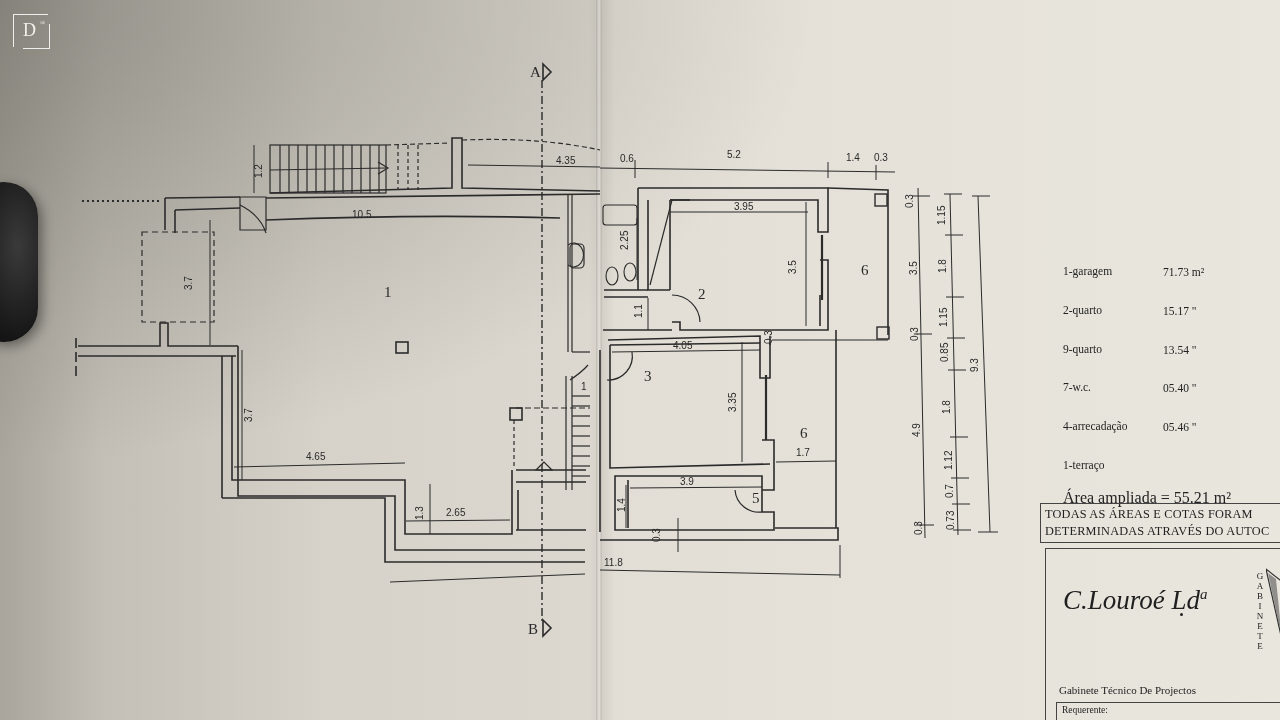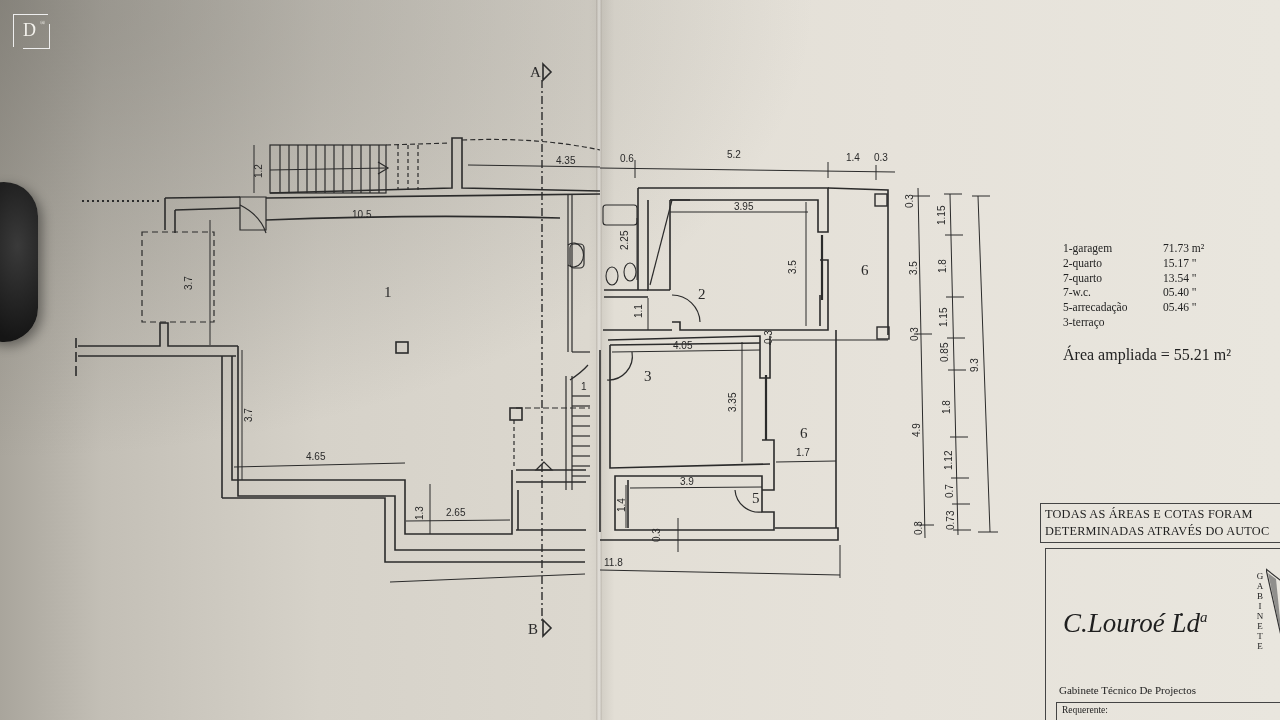--- a/index.html
+++ b/index.html
@@ -18,27 +18,27 @@
   .logo { position:absolute; left:13px; top:14px; width:36px; height:34px; color:#f3f1ec; }
   .logo .frame { position:absolute; left:0; top:0; width:34px; height:32px; border-left:1px solid #eee; border-top:1px solid #eee; }
   .logo .frame2 { position:absolute; left:10px; top:10px; width:26px; height:24px; border-right:1px solid #eee; border-bottom:1px solid #eee; }
   .logo .letter { position:absolute; left:10px; top:6px; font-size:18px; font-family:"Liberation Serif", serif; }
   .logo .reg { position:absolute; left:27px; top:5px; font-size:7px; }
   svg.plan { position:absolute; left:0; top:0; }
   .dim { font-family:"Liberation Sans", sans-serif; font-size:10px; fill:#2a2a2a; }
   .lbl { font-family:"Liberation Serif", serif; font-size:15px; fill:#2a2a2a; }
   .legend { position:absolute; left:1063px; top:241px; font-size:11.5px; color:#222; line-height:14.8px; }
   .legend .row { display:flex; }
-  .legend .name { width:100px; }
-  .legend .val { width:80px; }
+  .legend .name { width:100px;margin-top:23px; }
+  .legend .val { width:80px;margin-top:24px; }
   .legend .ampl { margin-top:18px; font-size:16px; }
   .note { position:absolute; left:1040px; top:503px; width:250px; height:40px; border:1px solid #444; border-right:none;
     font-size:12.3px; color:#222; line-height:17px; padding:2px 0 0 4px; box-sizing:border-box; letter-spacing:0.2px; white-space:nowrap; overflow:hidden; }
   .titleblock { position:absolute; left:1045px; top:548px; width:240px; height:180px; border:1px solid #444; border-right:none; border-bottom:none; }
-  .company { position:absolute; left:17px; top:59px; font-size:27px; font-style:italic; color:#1f1f1f; white-space:nowrap; }
+  .company { position:absolute; left:17px; top:36px; font-size:27px; font-style:italic; color:#1f1f1f; white-space:nowrap; }
   .company sup { font-size:15px; }
   .dot { position:absolute; left:134px; top:64px; width:3px; height:3px; background:#222; border-radius:50%; }
   .gab { position:absolute; left:210px; top:22px; font-size:9px; color:#222; line-height:10px; width:8px; text-align:center; }
   .stamp { position:absolute; left:220px; top:10px; width:40px; height:100px; }
   .gtp { position:absolute; left:13px; top:135px; font-size:11px; color:#222; white-space:nowrap; }
   .req-box { position:absolute; left:10px; top:153px; width:240px; height:40px; border:1px solid #444; border-right:none; }
   .req { position:absolute; left:5px; top:2px; font-size:9.5px; color:#222; }
 </style>
 </head>
 <body>
@@ -276,33 +276,33 @@
 <div class="legend">
   <div class="row">
       <span class="name">1-garagem</span>
       <span class="val">71.73 m²</span>
     </div>
   <div class="row">
       <span class="name">2-quarto</span>
       <span class="val">15.17  "</span>
     </div>
   <div class="row">
-      <span class="name">7-quarto</span>
+      <span class="name">9-quarto</span>
       <span class="val">13.54  "</span>
     </div>
   <div class="row">
       <span class="name">7-w.c.</span>
       <span class="val"> 05.40  "</span>
     </div>
   <div class="row">
-      <span class="name">5-arrecadação</span>
+      <span class="name">4-arrecadação</span>
       <span class="val">05.46  "</span>
     </div>
   <div class="row">
-      <span class="name">3-terraço</span>
+      <span class="name">1-terraço</span>
       <span class="val"></span>
     </div>
   <div class="ampl">Área ampliada = 55.21 m²</div>
 </div>
 
 <div class="note">
   <div>TODAS AS ÁREAS E COTAS FORAM</div>
   <div>DETERMINADAS ATRAVÉS DO AUTOC</div>
 </div>
 

